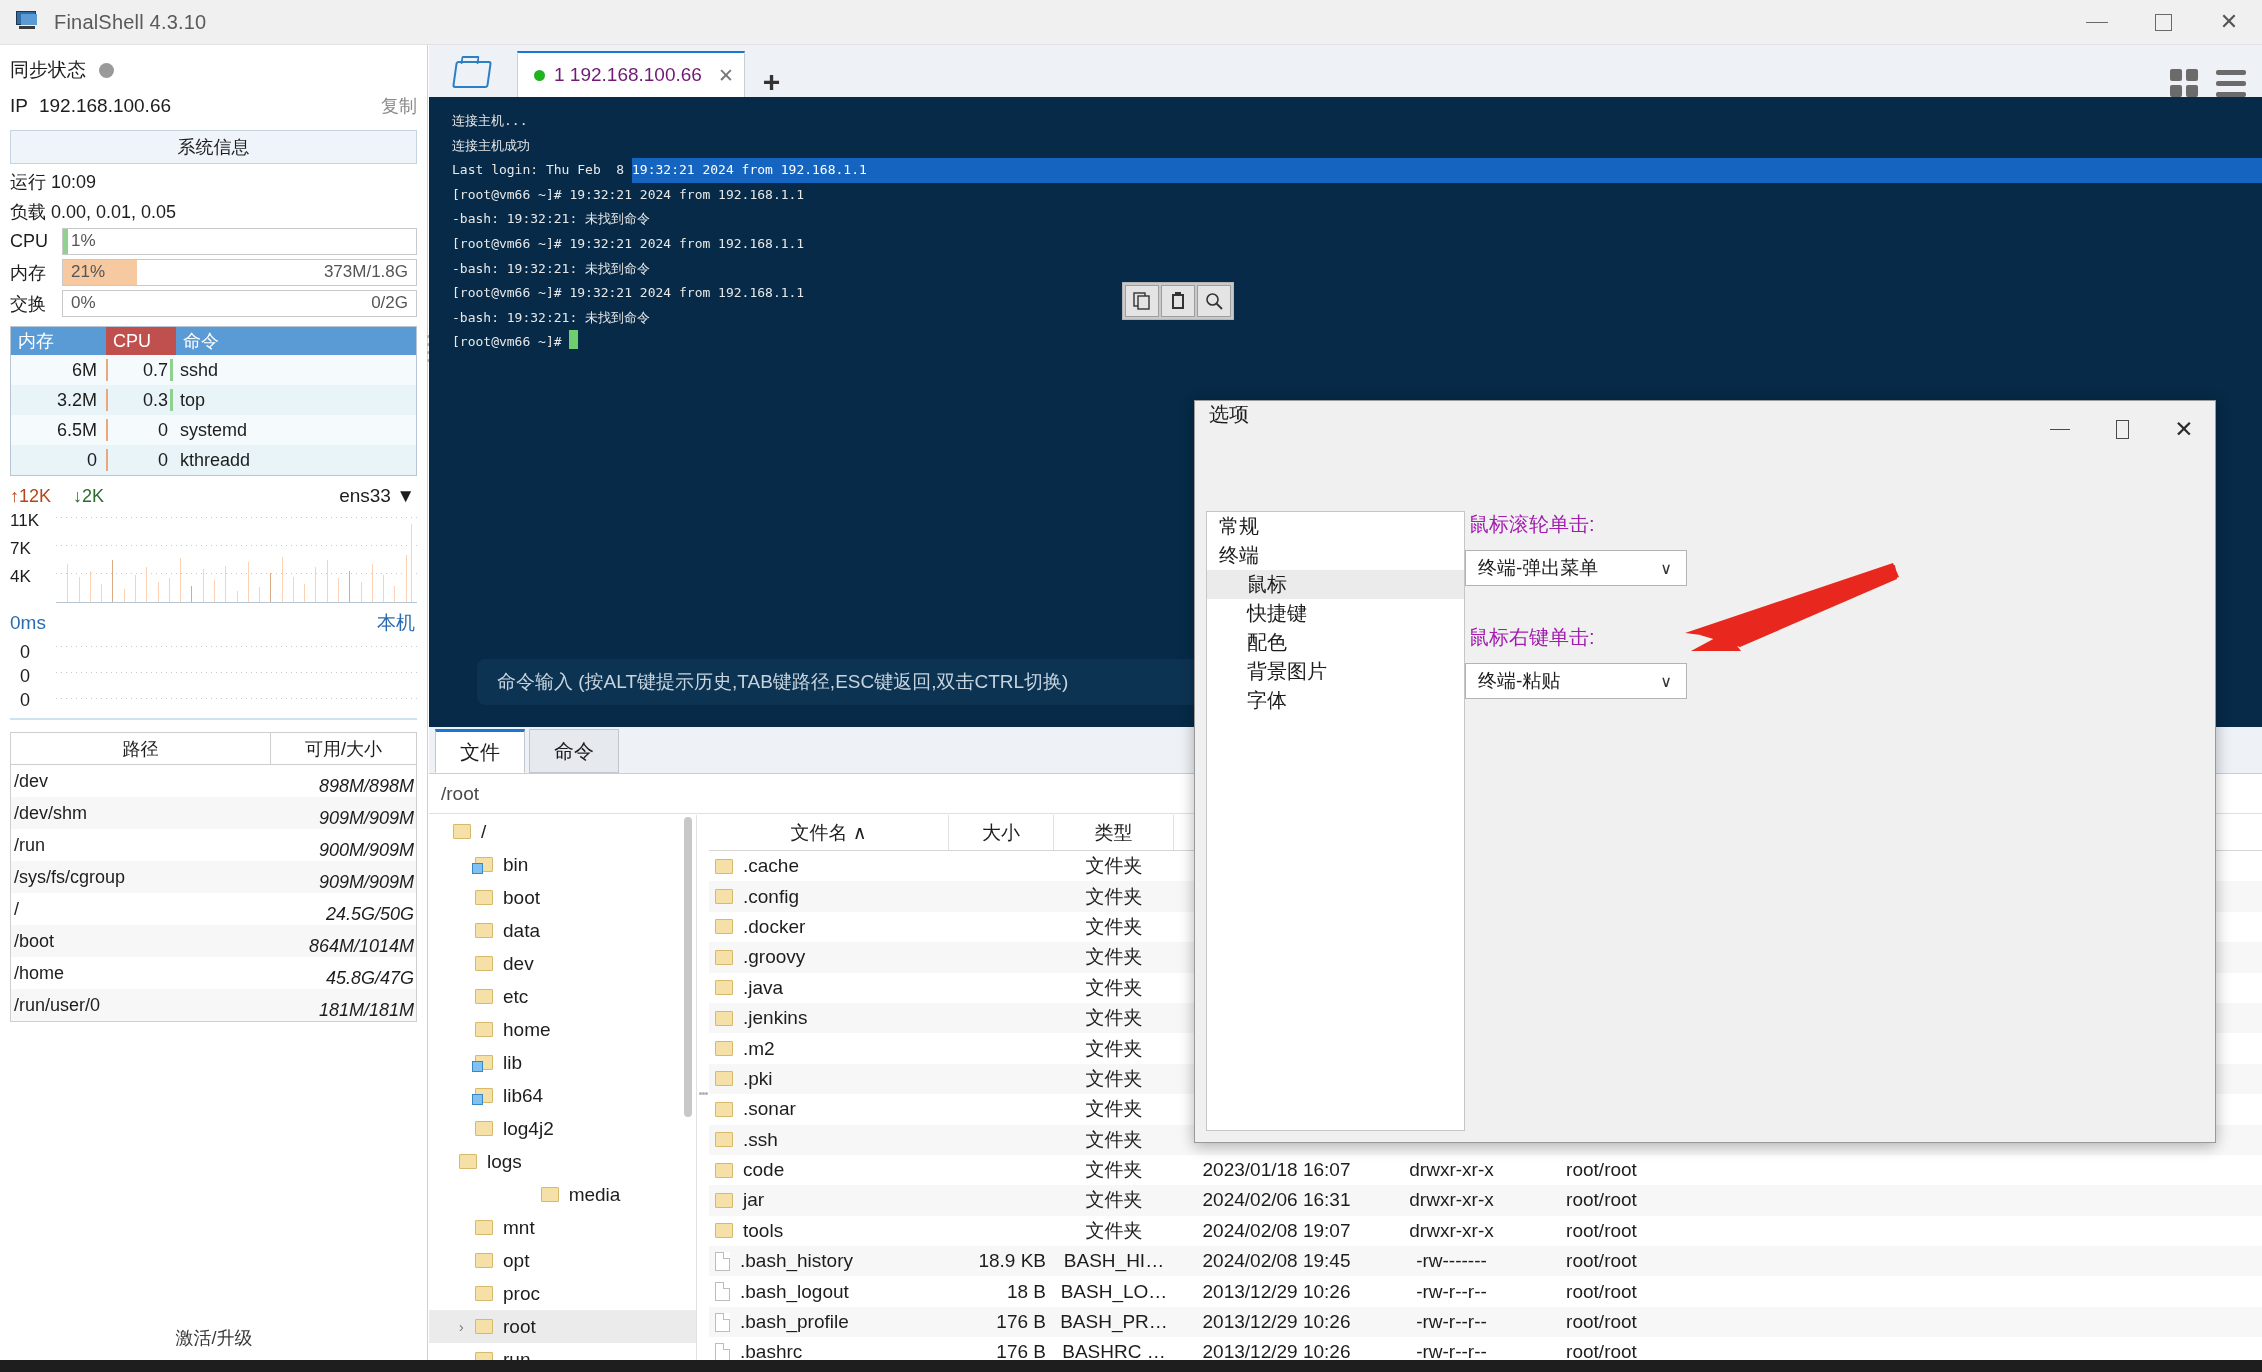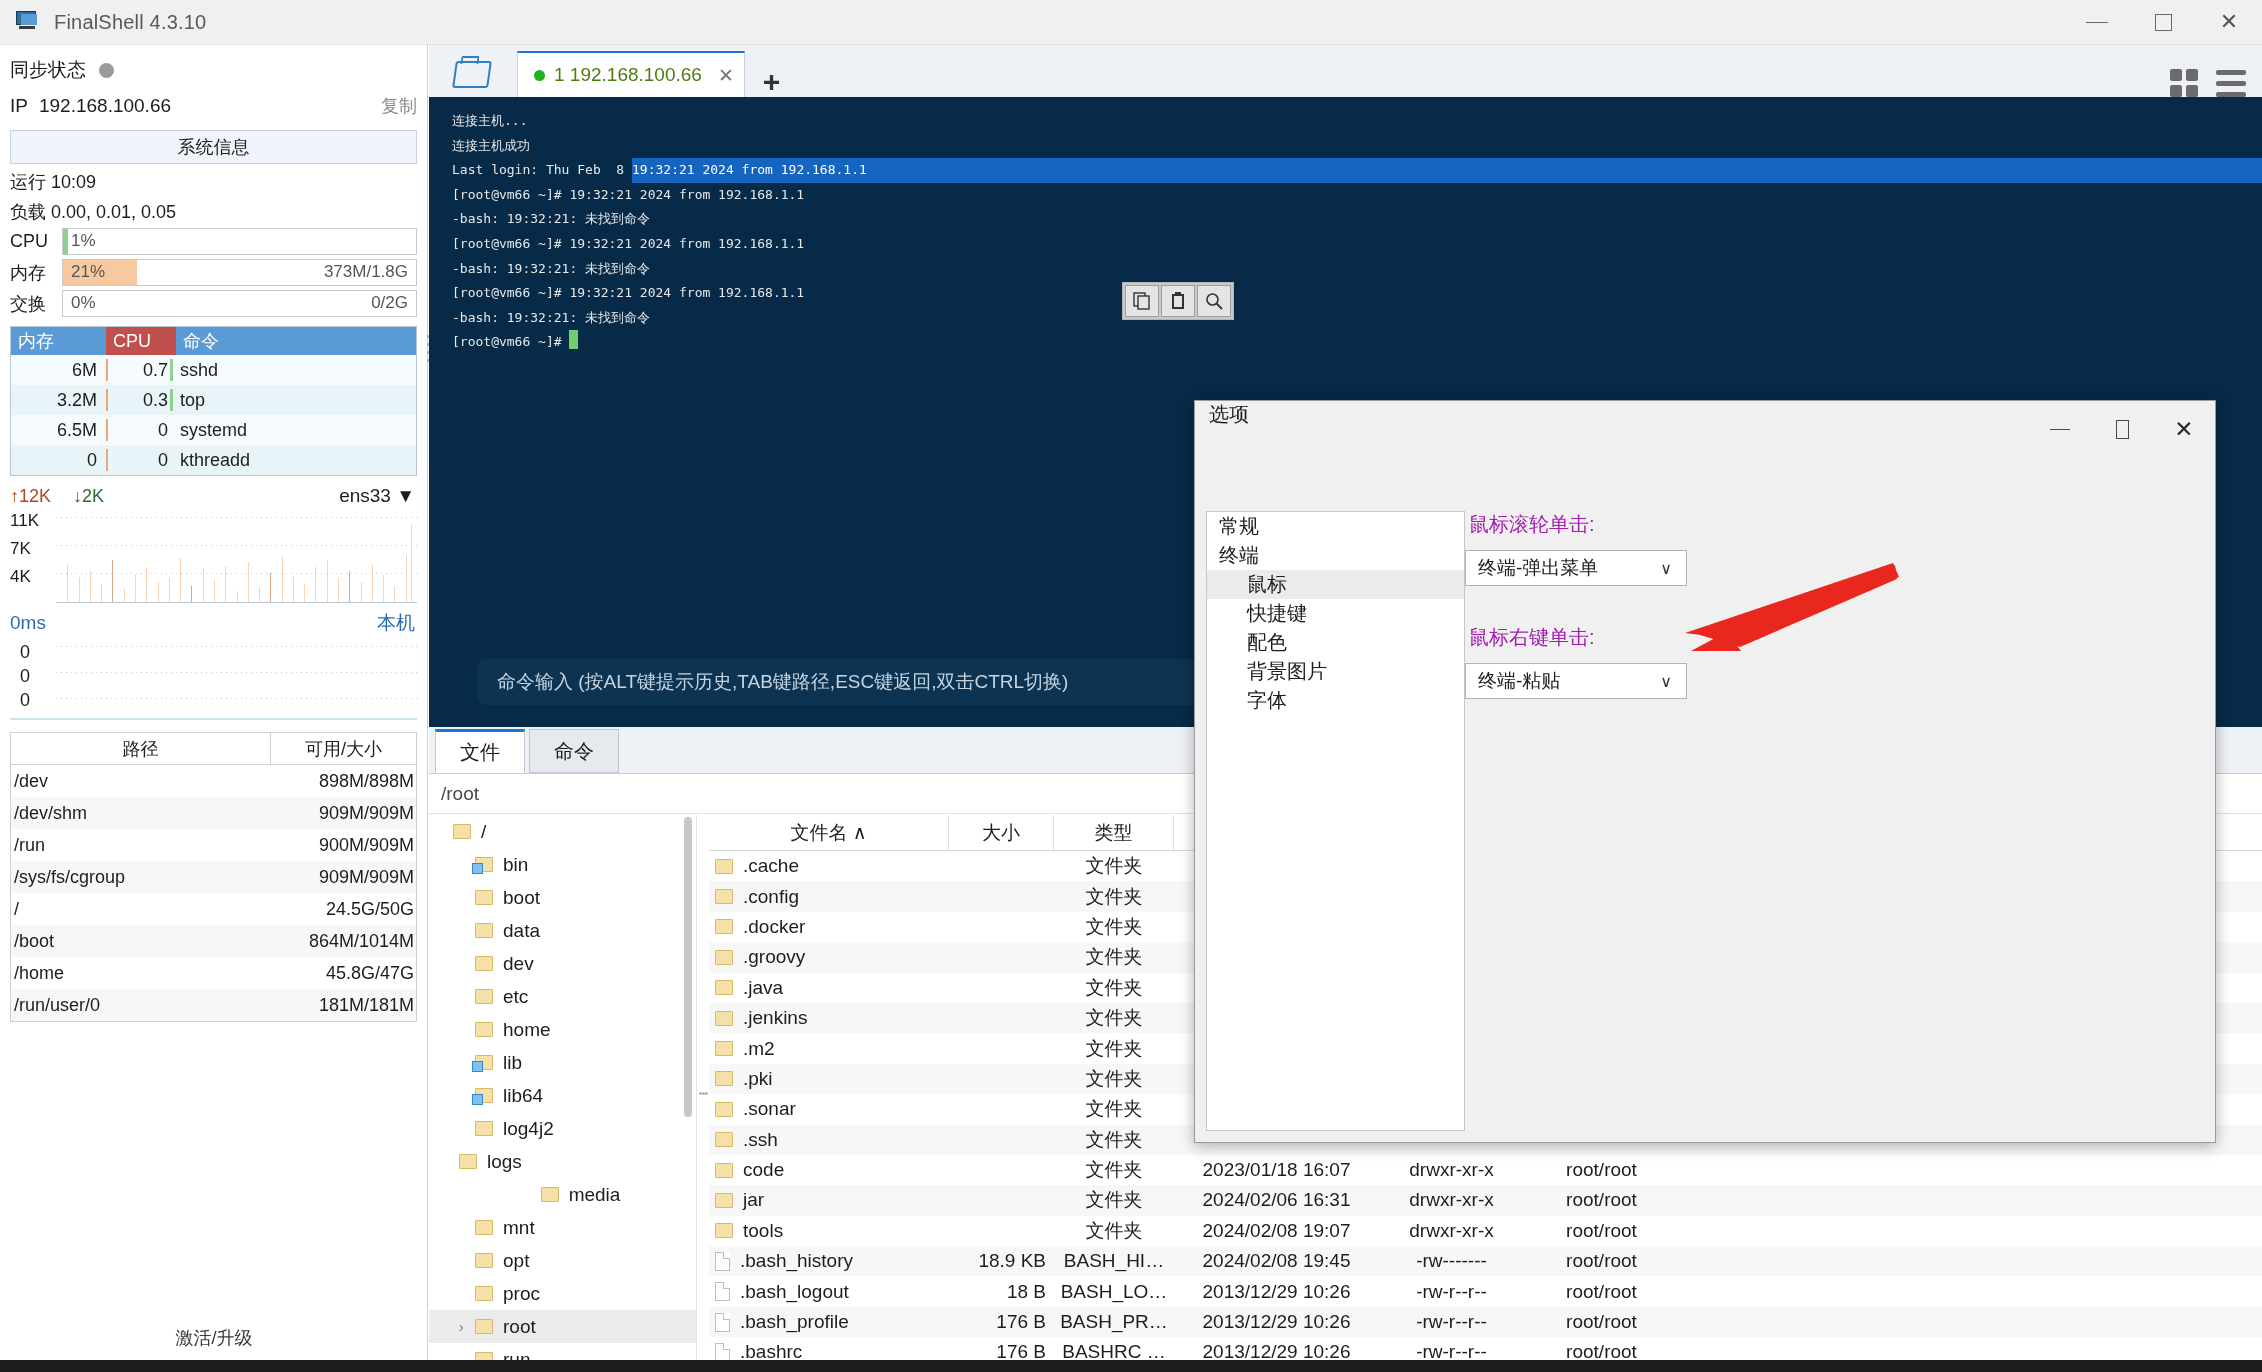--- a/index.html
+++ b/index.html
@@ -93,21 +93,21 @@
   .pg-plot { position: absolute; left: 46px; right: 0; top: 0; bottom: 0; }
 
   
   .disk-table { margin: 12px 10px 0 10px; border: 1px solid #cfcfcf; }
   .disk-head { display: flex; height: 32px; background: #fff; border-bottom: 1px solid #cfcfcf; font-size: 18px; color: #1d1d1d; text-align: right; }
   .dh-path { flex: 1; display: flex; align-items: center; justify-content: center; border-right: 1px solid #cfcfcf; }
   .dh-size { width: 145px; display: flex; align-items: center; justify-content: center; }
   .disk-row { display: flex; height: 32px; font-size: 18px; color: #1d1d1d; background: #fff; }
   .disk-row:nth-child(even) { background: #f7f7f7; }
   .dr-path { flex: 1; display: flex; align-items: center; padding-left: 3px; }
-  .dr-size { width: 145px; display: flex; align-items: center; justify-content: flex-end; padding-right: 2px; position: relative; }
+  .dr-size { width: 145px; display: flex; align-items: flex-end; justify-content: flex-end; padding-right: 2px; position: relative; font-style: italic; }
   .dr-hl { position: absolute; top: 2px; bottom: 2px; background: #cfe3dc; z-index: 0; }
   .dr-size span { position: relative; z-index: 1; }
 
   .activate { position: absolute; left: 0; bottom: 22px; width: 428px; text-align: center;
     font-size: 18px; color: #3a3a3a; cursor: pointer; }
 
   
   .vsplit { position: absolute; left: 424px; top: 330px; width: 8px; height: 60px; }
   .vsplit i { display: block; width: 3px; height: 3px; border-radius: 50%; background: #b0b0b0; margin: 5px auto; }
 
@@ -120,21 +120,21 @@
   .folder-ico { width: 36px; height: 27px; border: 2.5px solid #2b7fc4; border-radius: 3px;
       position: relative; transform: skewX(-8deg); }
   .folder-ico::before { content:''; position:absolute; left: 3px; top: -7px; width: 14px; height: 6px;
       border: 2.5px solid #2b7fc4; border-bottom: none; border-radius: 2px 2px 0 0; }
   .tab {
     height: 46px; background: #fff; border: 1px solid #c8ced6; border-bottom: none;
     display: flex; align-items: center; padding: 0 10px 0 16px; margin-left: 10px; cursor: pointer;
     border-top: 2px solid #1976d2;
   }
   .tab-dot { width: 11px; height: 11px; border-radius: 50%; background: #1fb41f; margin-right: 9px; }
-  .tab-label { font-size: 19px; color: #4d7c0f; }
+  .tab-label { font-size: 19px; color: #701a75; }
   .tab-close { margin-left: 16px; font-size: 19px; color: #777; cursor: pointer; }
   .tab-plus { margin-left: 18px; font-size: 30px; color: #333; font-weight: 600; cursor: pointer; line-height: 1; }
   .tabbar-right { margin-left: auto; display: flex; align-items: center; padding-right: 16px; gap: 18px; }
   .grid-ico { display: grid; grid-template-columns: 12px 12px; grid-template-rows: 12px 12px; gap: 4px; cursor: pointer; }
   .grid-ico i { background: #6b6b6b; border-radius: 2px; }
   .menu-ico { display: flex; flex-direction: column; gap: 6px; cursor: pointer; }
   .menu-ico i { width: 30px; height: 5px; background: #6b6b6b; border-radius: 2px; }
 
   
   .terminal {

